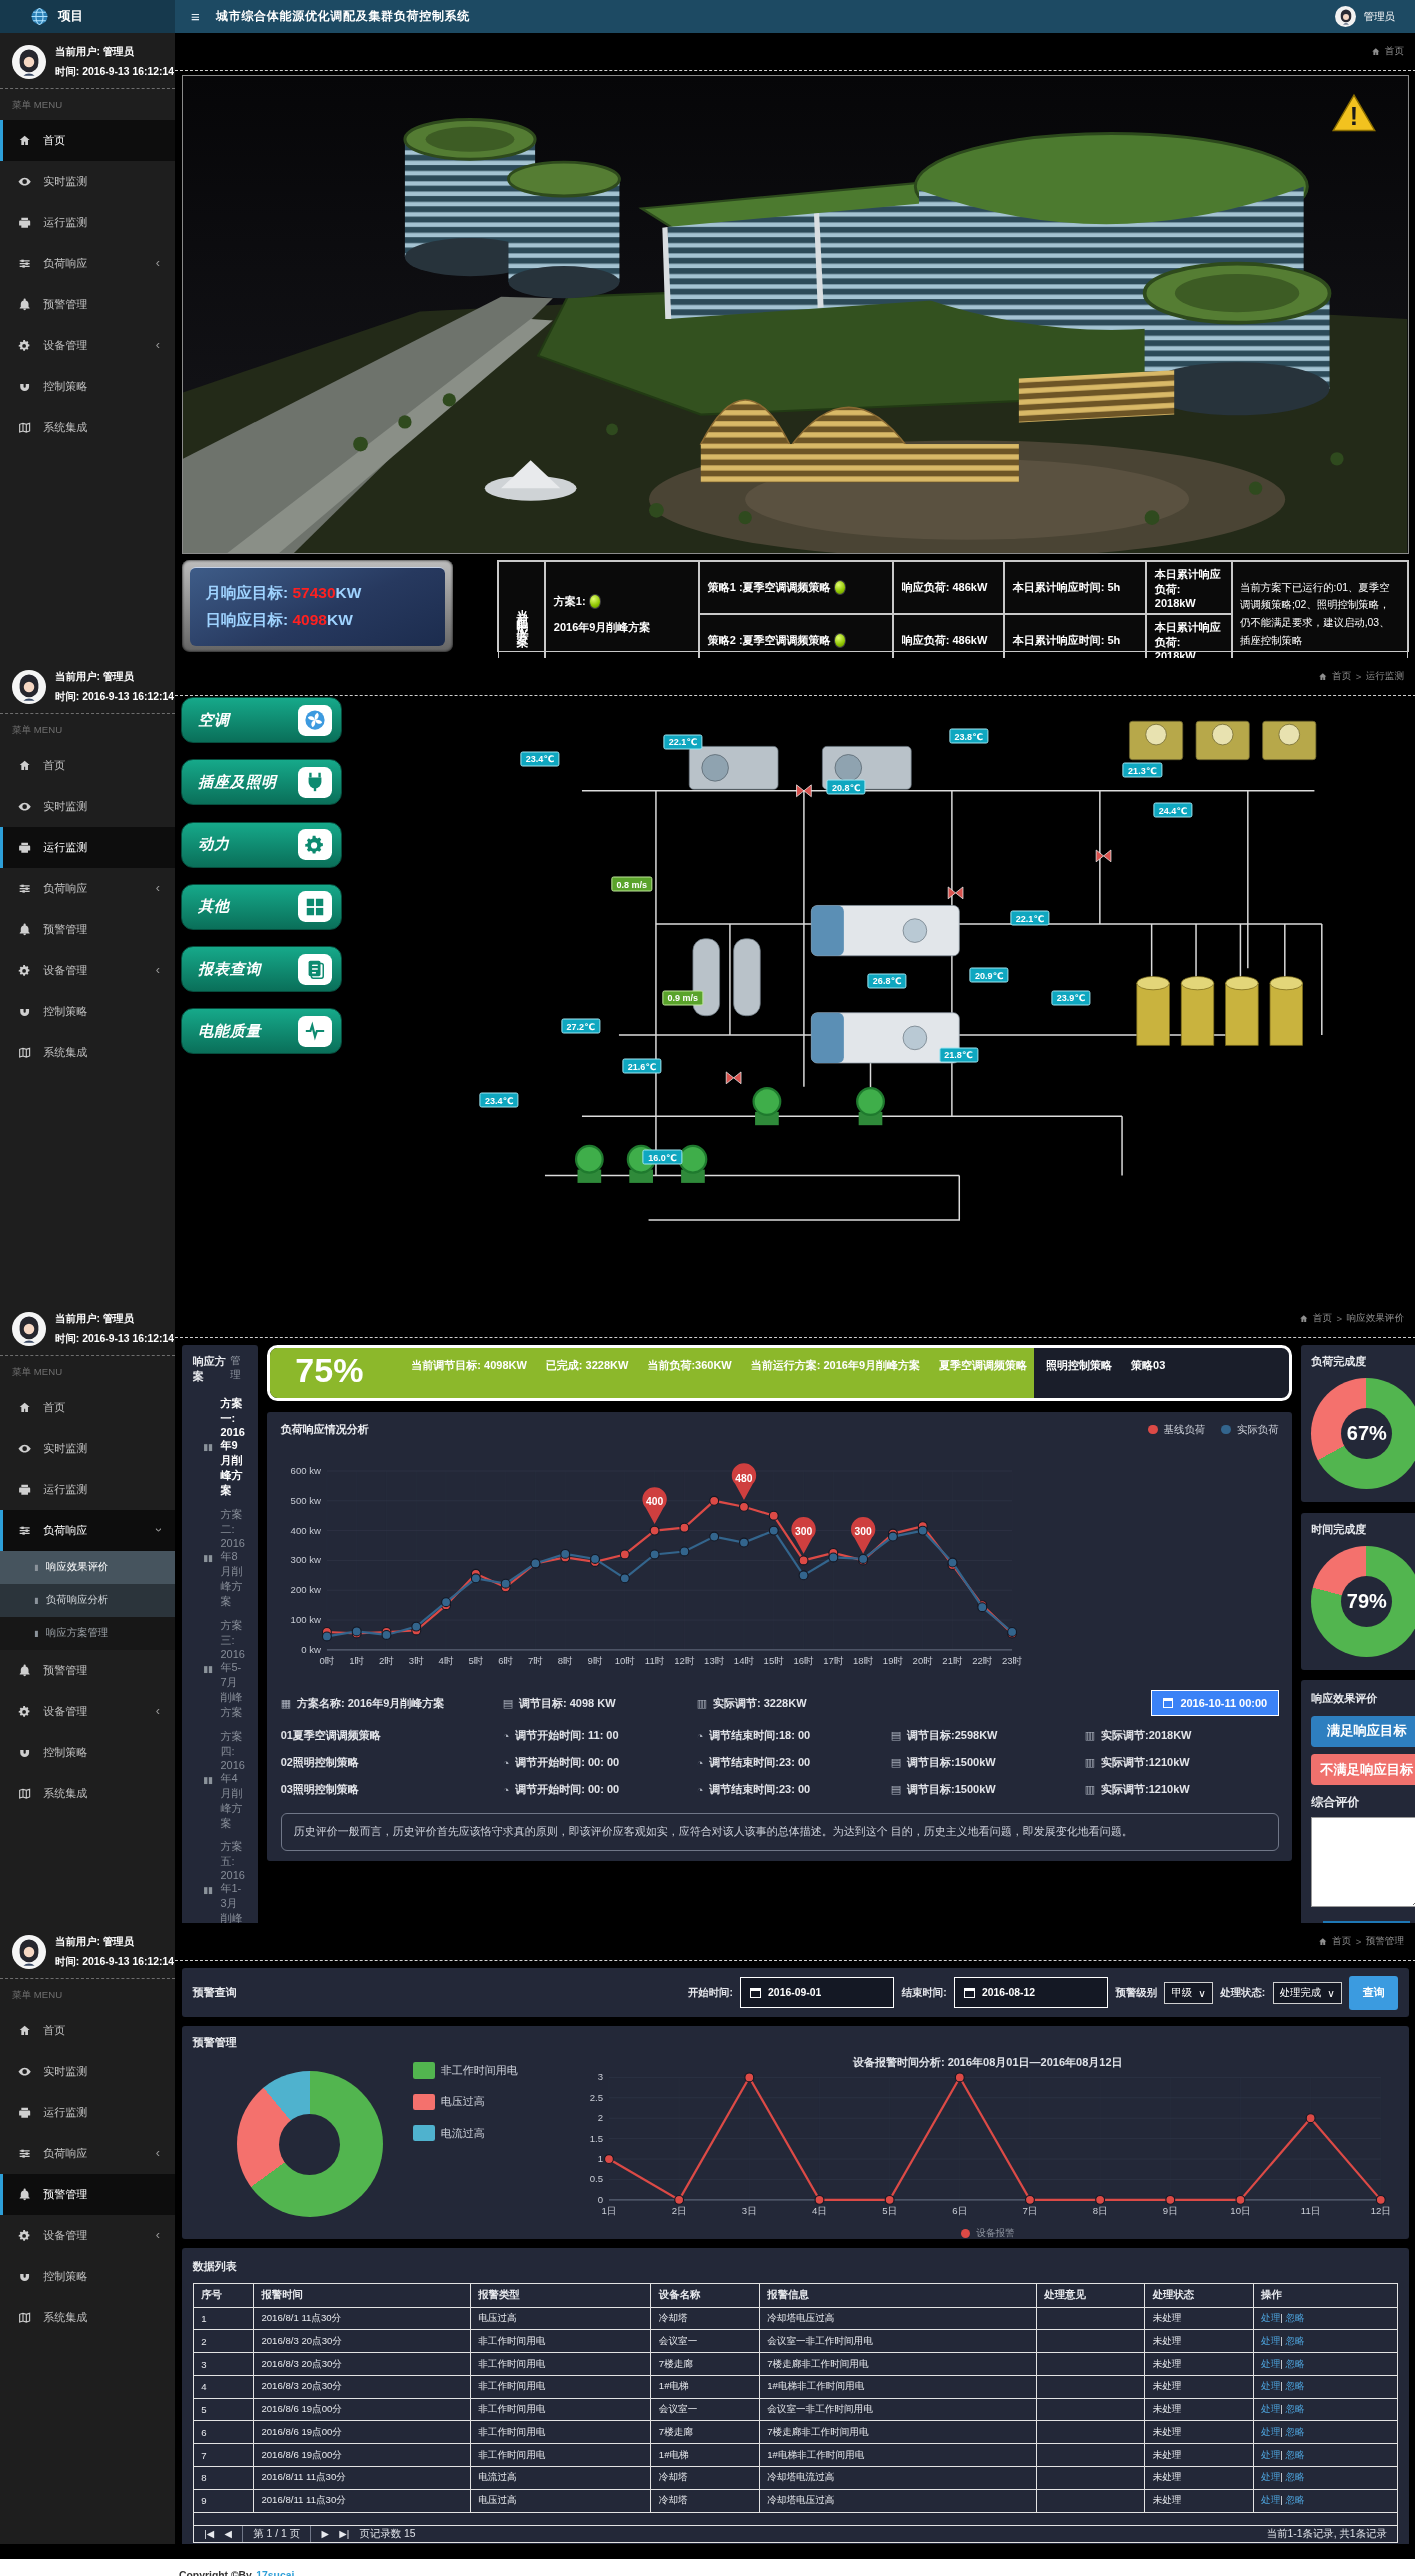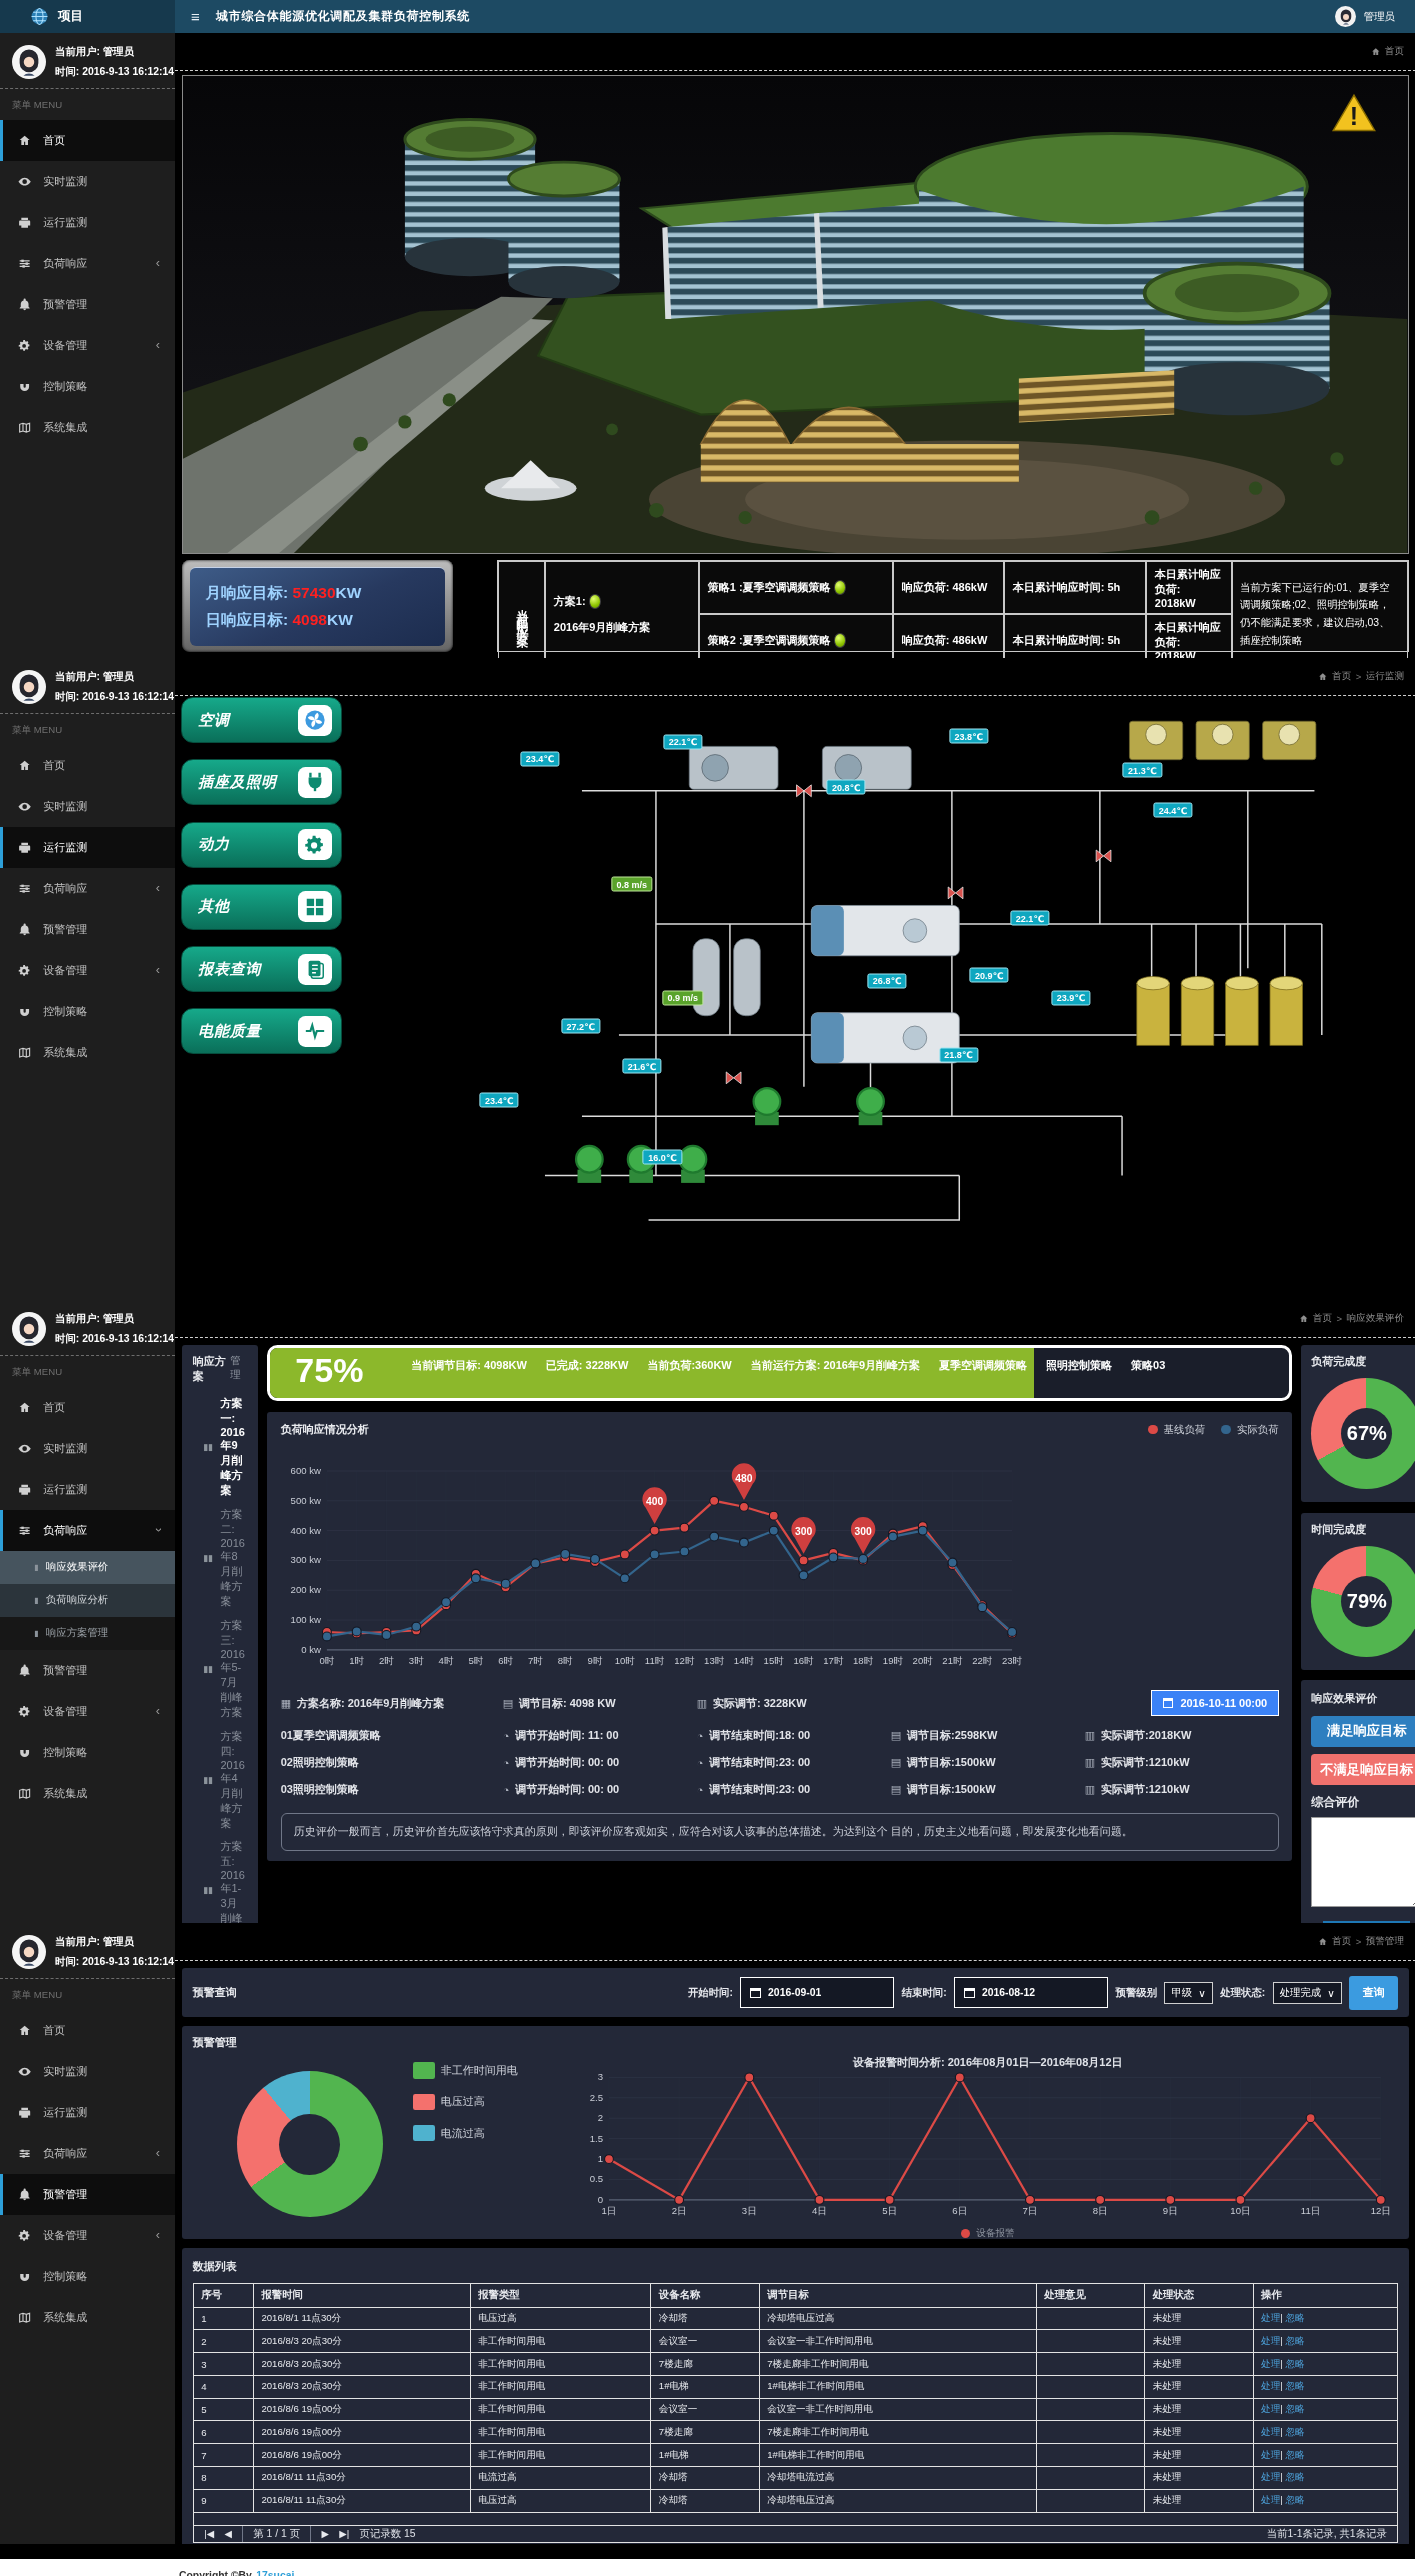--- a/index.html
+++ b/index.html
@@ -1135,21 +1135,21 @@
 
         <div class="panel tpanel">
           <span class="ptitle">数据列表</span>
           <table class="dtable" id="alarm-table">
               <tbody>
                 <tr>
                   <th>序号</th>
                   <th>报警时间</th>
                   <th>报警类型</th>
                   <th>设备名称</th>
-                  <th>调节目标</th>
+                  <th>报警信息</th>
                   <th>处理意见</th>
                   <th>处理状态</th>
                   <th>操作</th>
                 </tr>
                 <tr>
                   <td style="width:5%">1</td>
                   <td style="width:18%">2016/8/1 11点30分</td>
                   <td style="width:15%">电压过高</td>
                   <td style="width:9%">冷却塔</td>
                   <td style="width:23%">冷却塔电压过高</td>

